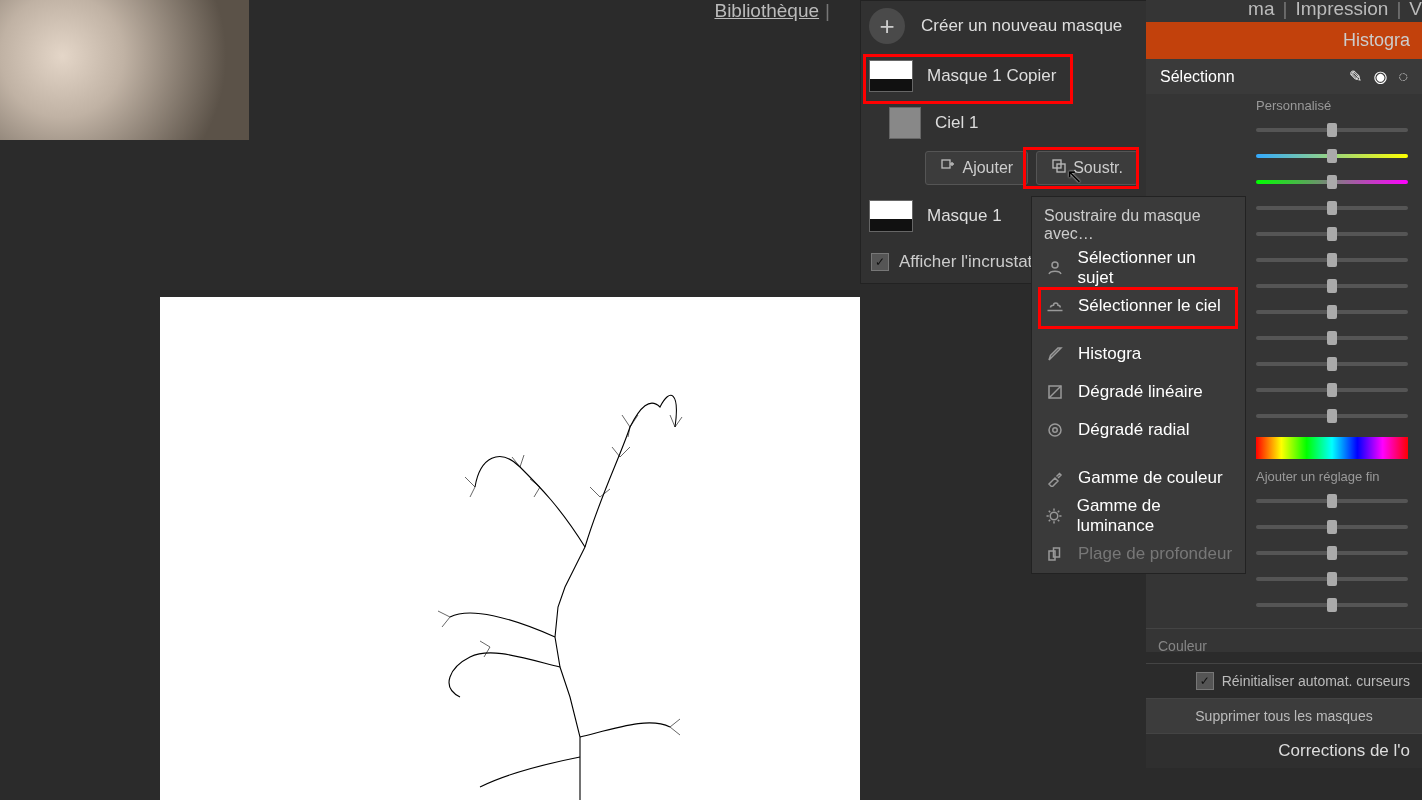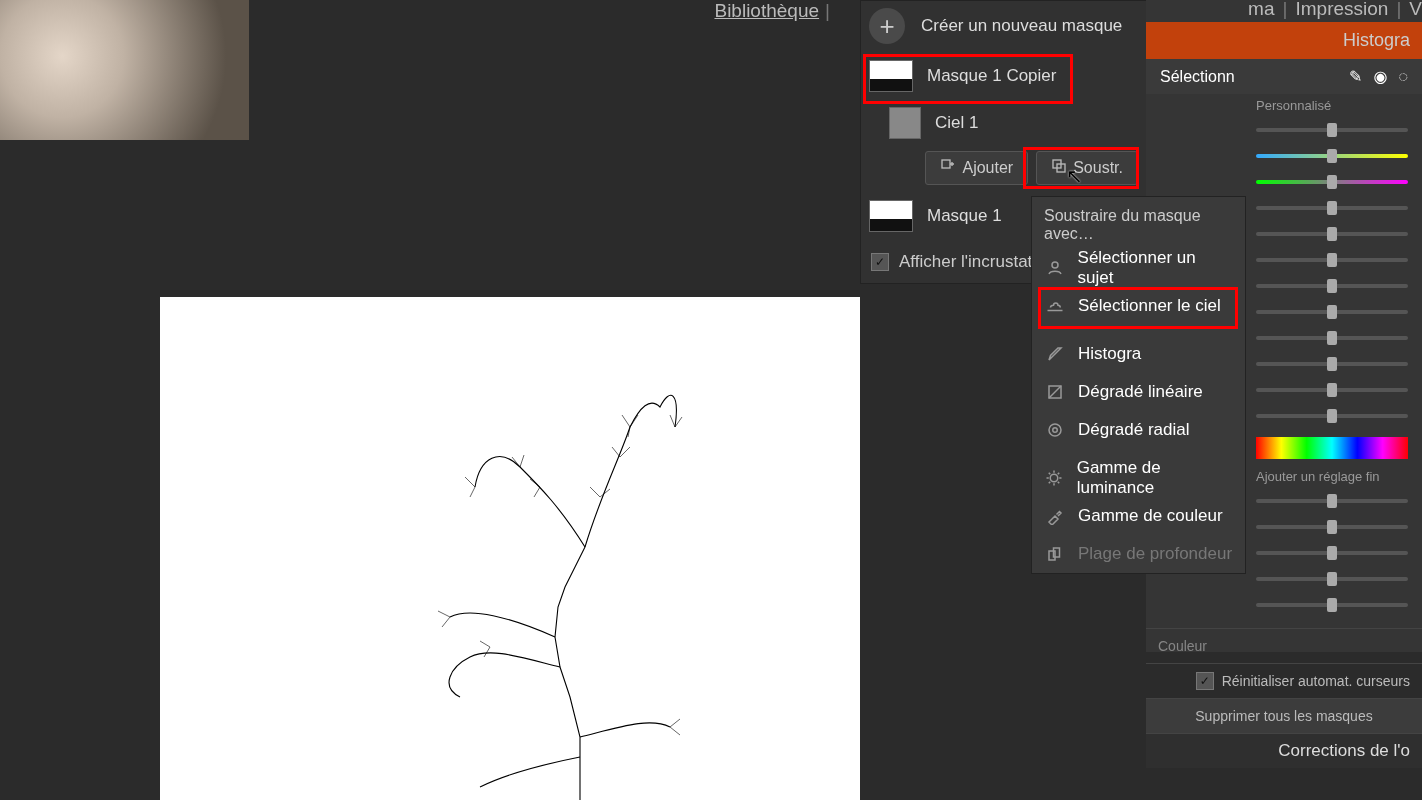--- a/index.html
+++ b/index.html
@@ -191,33 +191,33 @@
           <circle cx="12" cy="12" r="8"></circle>
           <circle cx="12" cy="12" r="3"></circle>
         </svg>
       </span>
     <span>Dégradé radial</span>
   </div>
   <div class="divider"></div>
   <div class="item">
     <span class="icn">
         <svg viewBox="0 0 24 24">
+          <path d="M4 20l8-8 4 4-8 8z M14 10l4-4 2 2-4 4"></path>
+        </svg>
+      </span>
+    <span>Gamme de couleur</span>
+  </div>
+  <div class="item">
+    <span class="icn">
+        <svg viewBox="0 0 24 24">
           <circle cx="12" cy="12" r="5"></circle>
           <path d="M12 2v3M12 19v3M2 12h3M19 12h3M5 5l2 2M17 17l2 2M5 19l2-2M17 7l2-2"></path>
         </svg>
       </span>
     <span>Gamme de luminance</span>
-  </div>
-  <div class="item">
-    <span class="icn">
-        <svg viewBox="0 0 24 24">
-          <path d="M4 20l8-8 4 4-8 8z M14 10l4-4 2 2-4 4"></path>
-        </svg>
-      </span>
-    <span>Gamme de couleur</span>
   </div>
   <div class="item disabled">
     <span class="icn">
         <svg viewBox="0 0 24 24">
           <rect x="4" y="8" width="8" height="12"></rect>
           <rect x="10" y="4" width="8" height="12"></rect>
         </svg>
       </span>
     <span>Plage de profondeur</span>
   </div>

